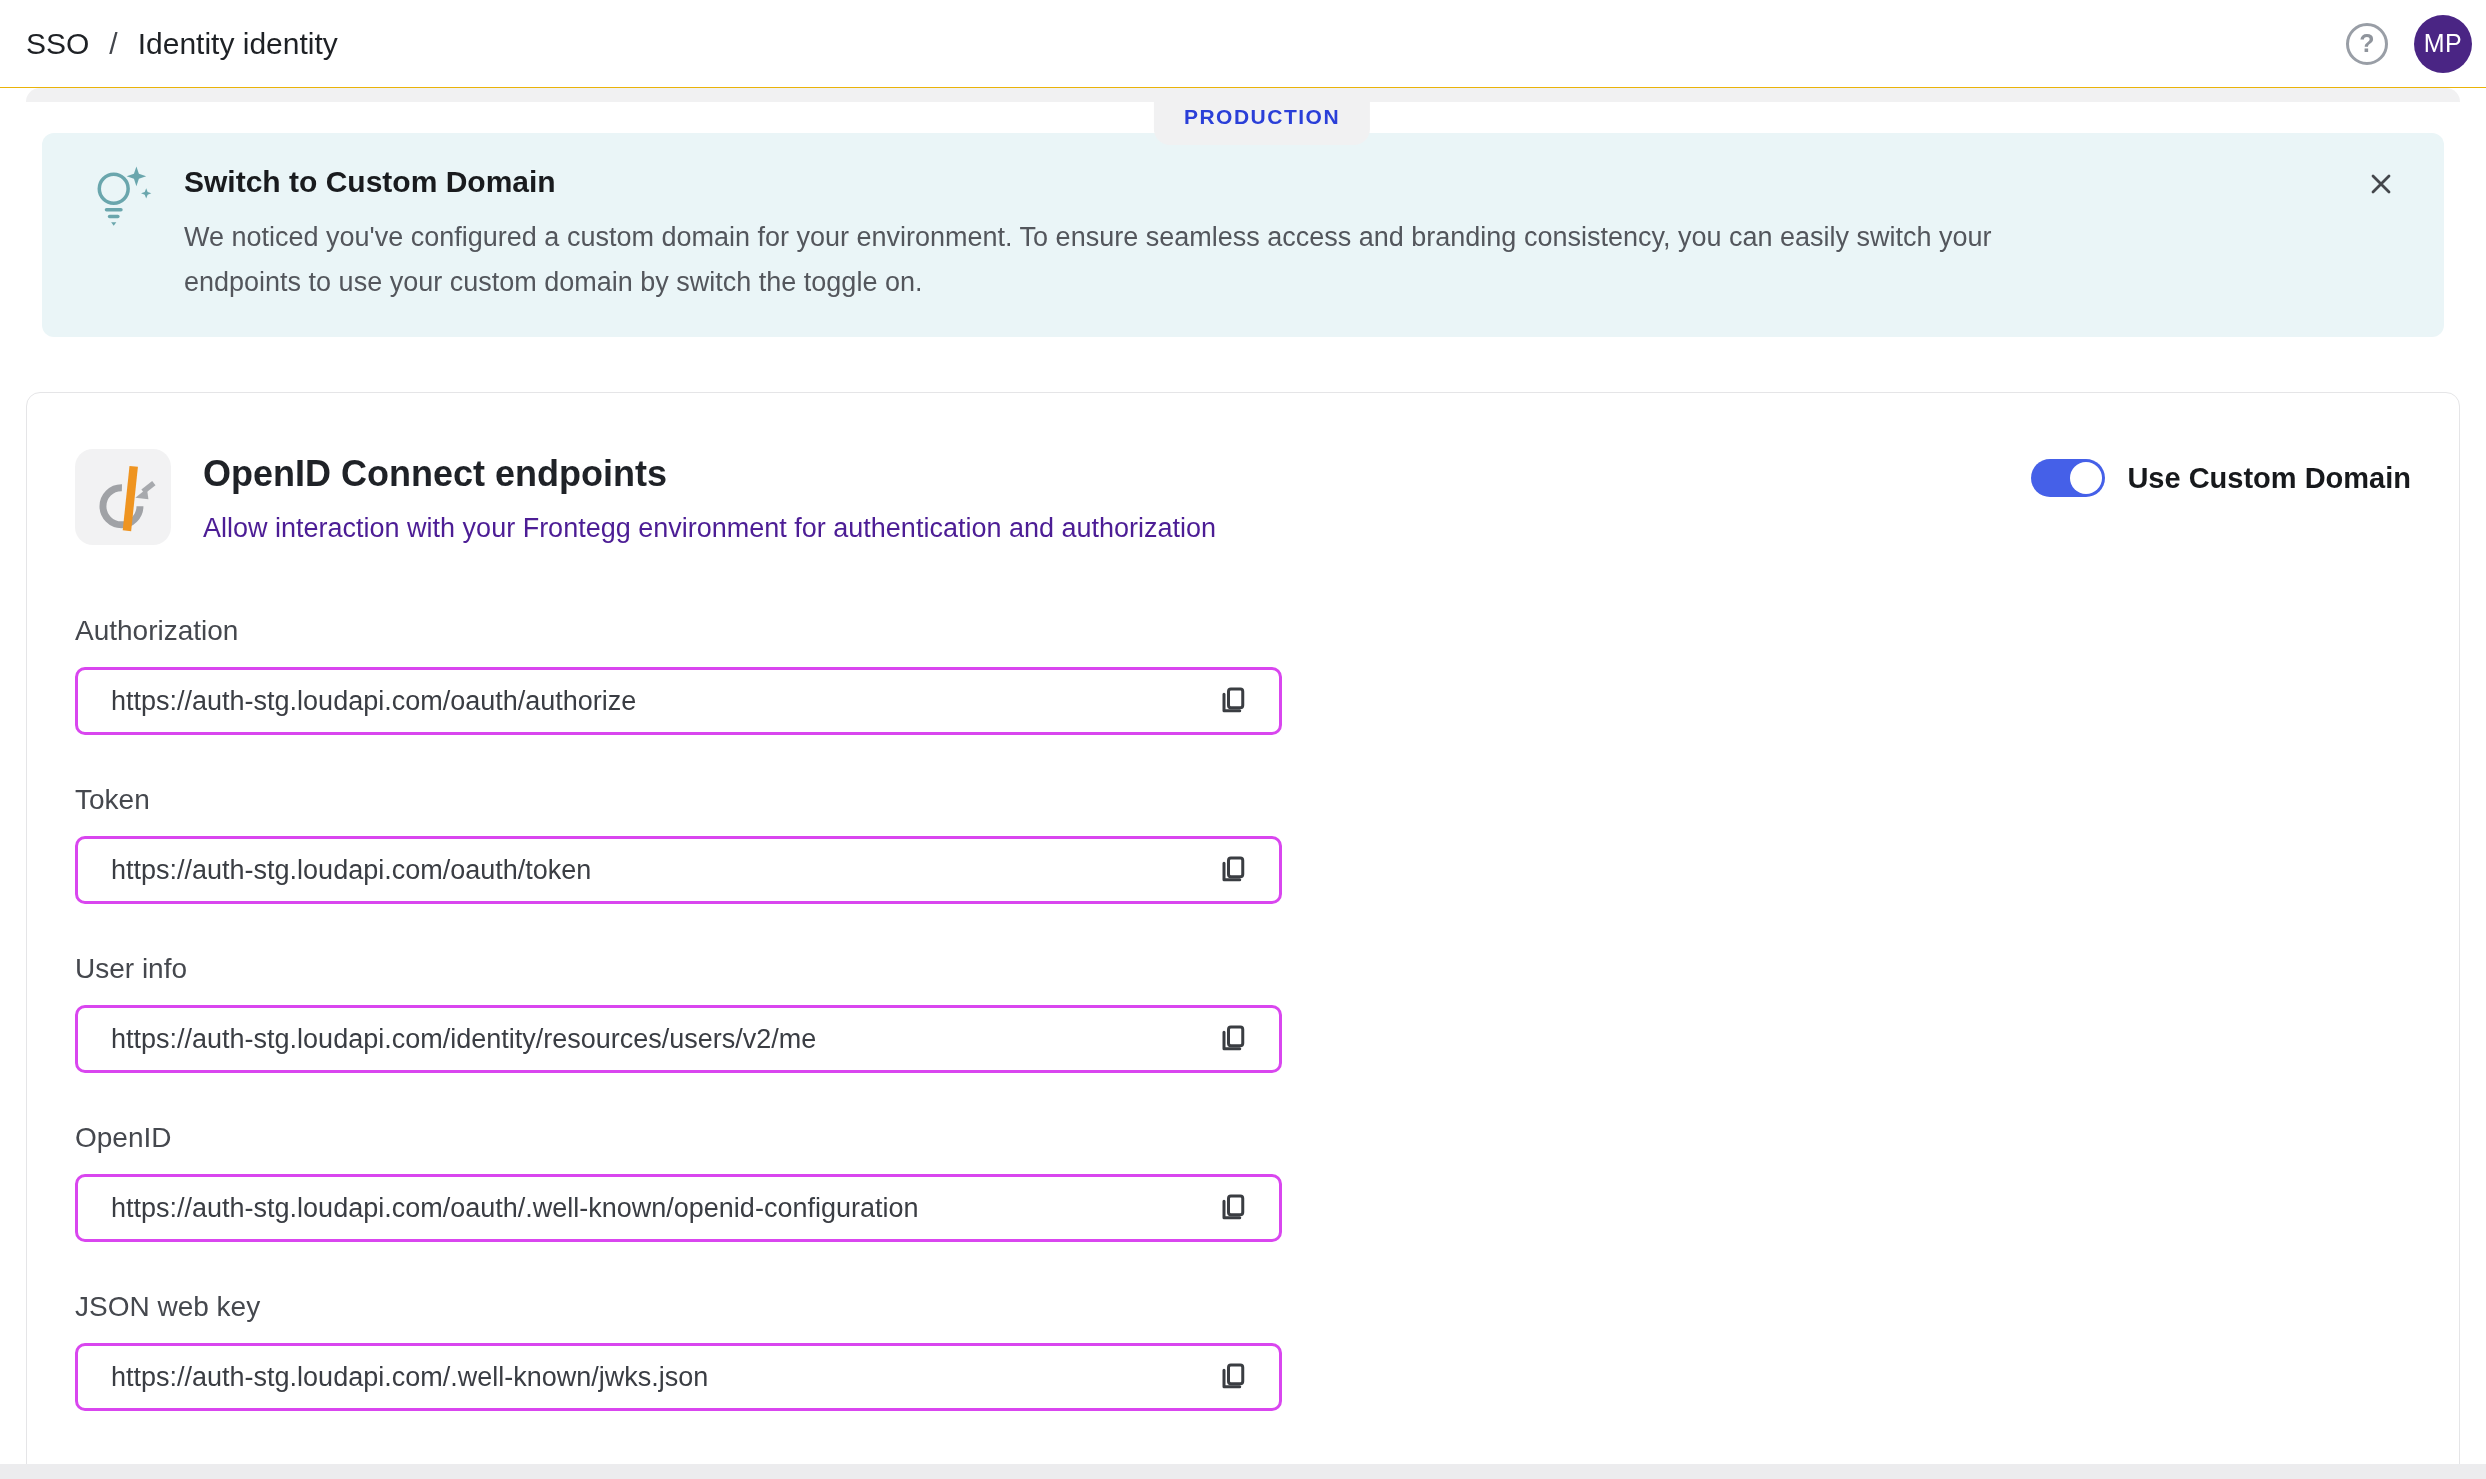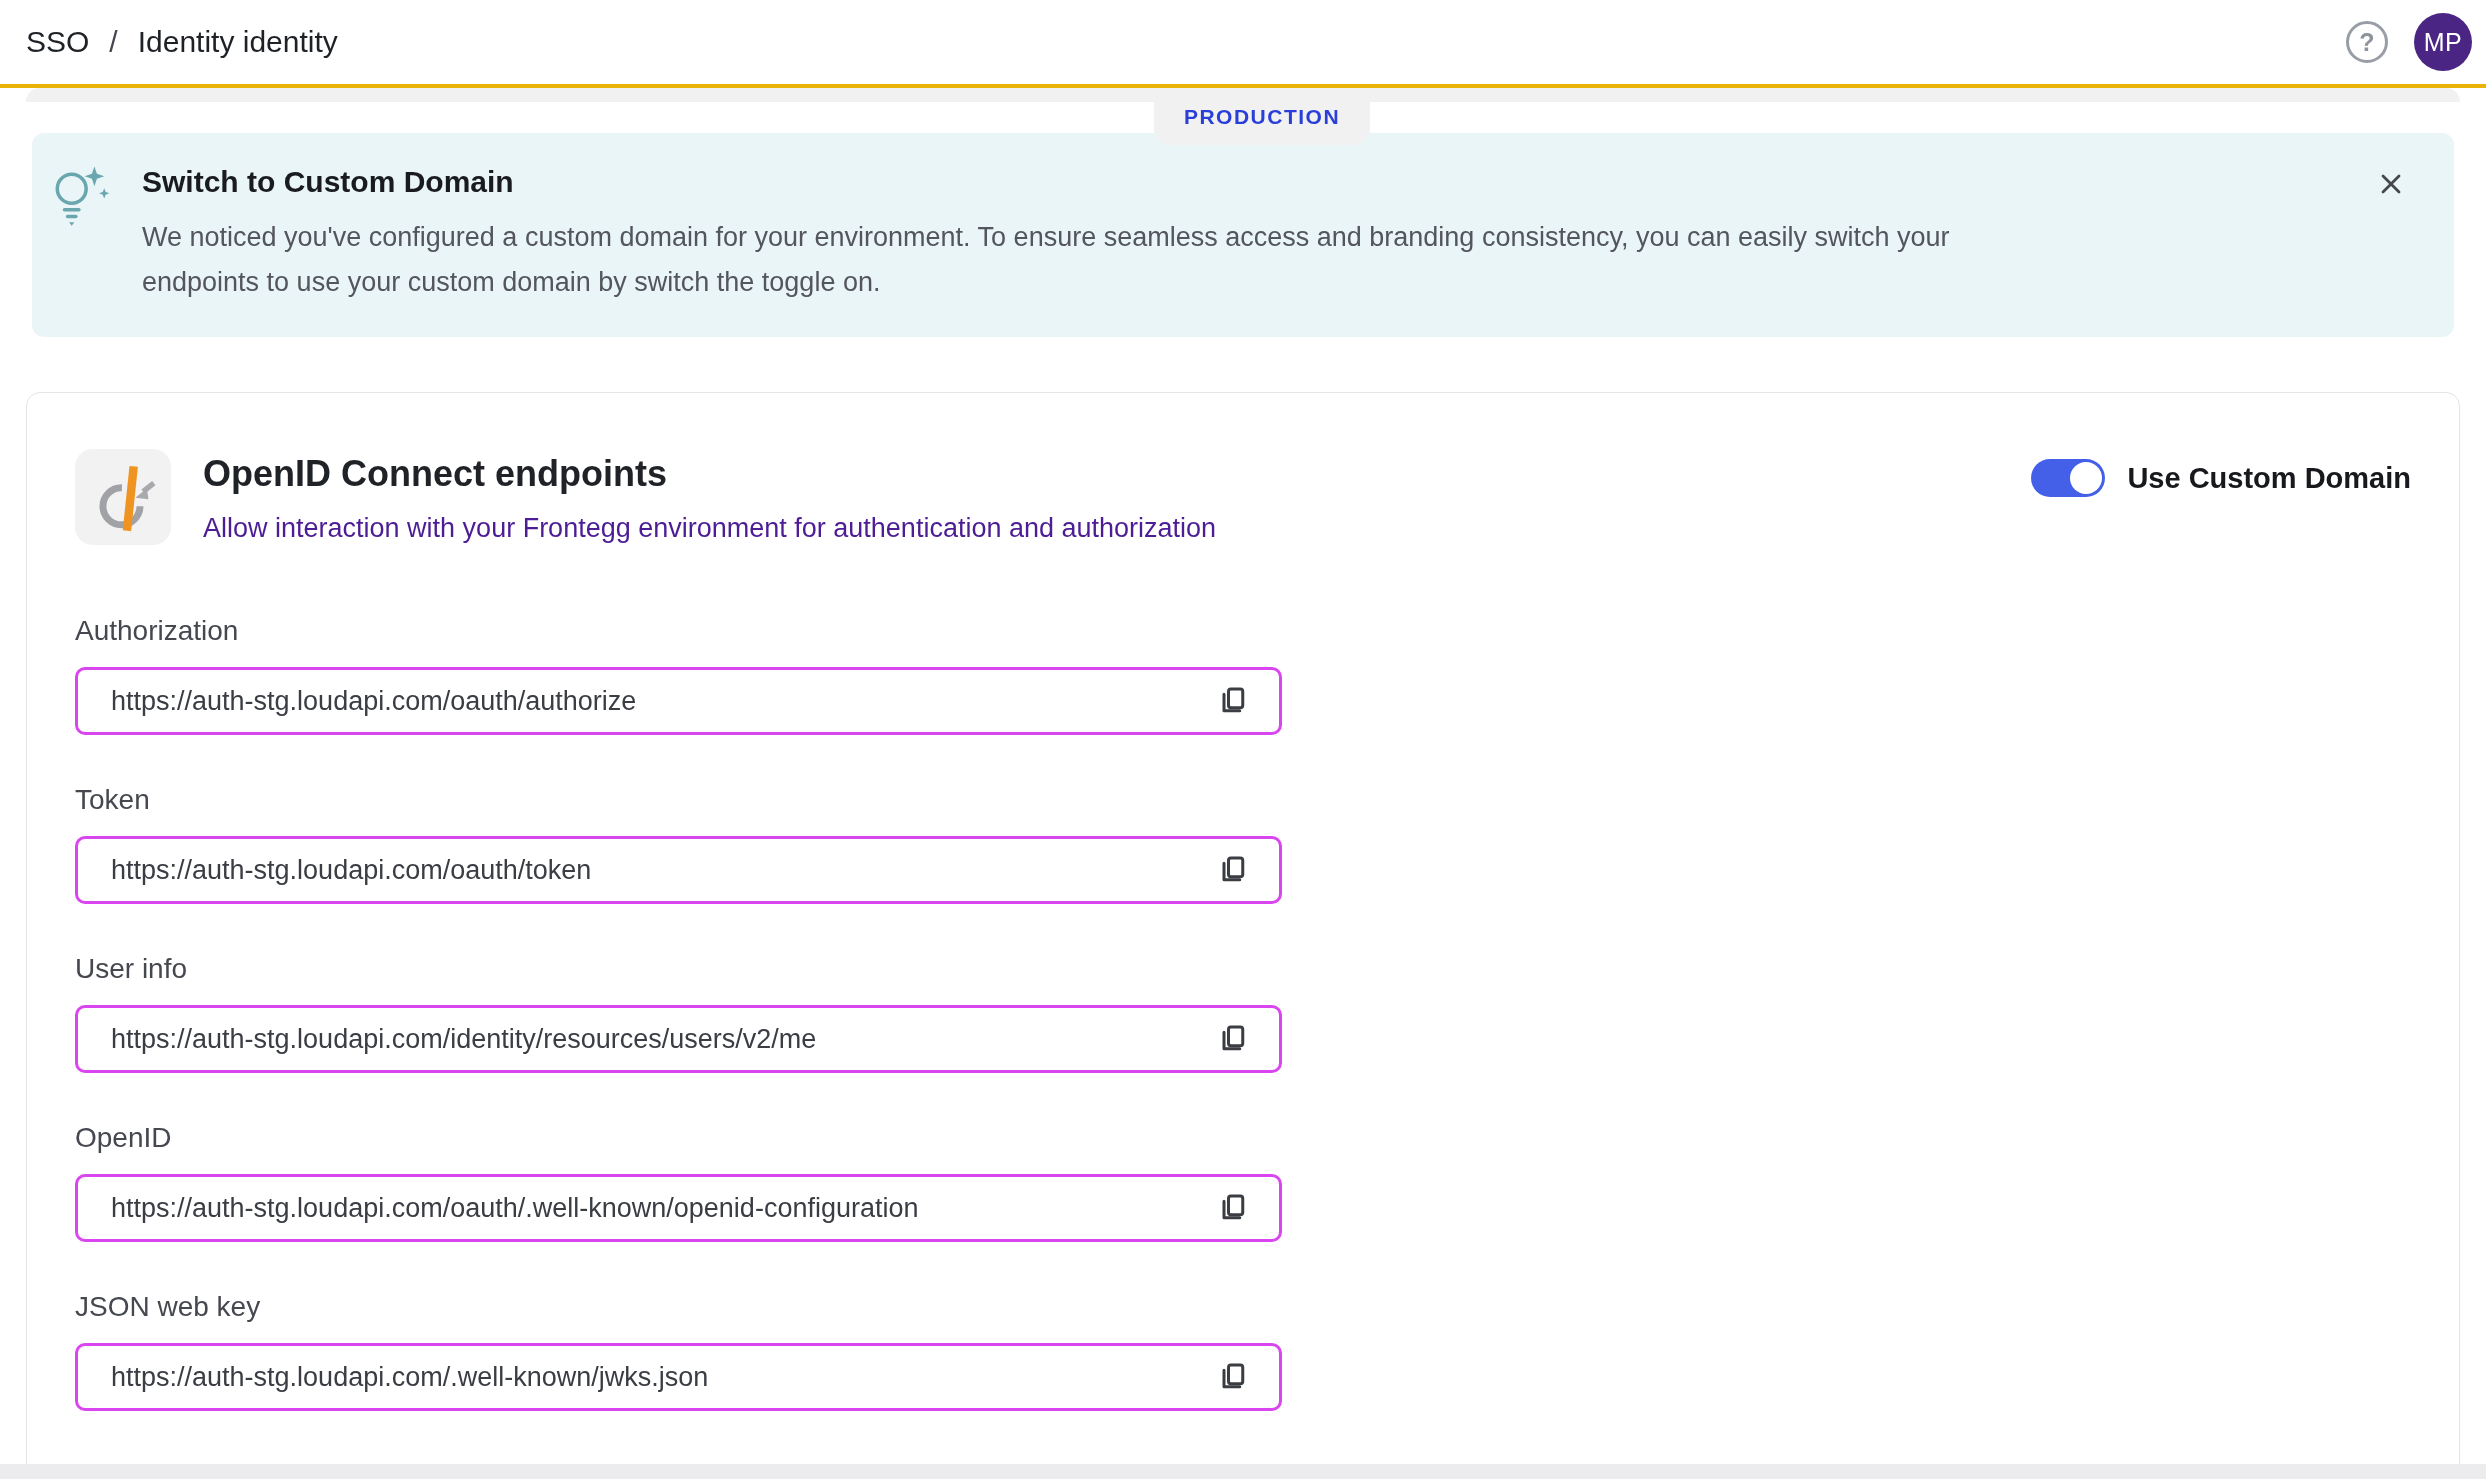--- a/index.html
+++ b/index.html
@@ -8,21 +8,21 @@
     font-family:"Liberation Sans", sans-serif;
     background:#ffffff;
     overflow:hidden;
     position:relative;
     color:#1f2226;
   }
   
   .topbar{
     height:88px; display:flex; align-items:center;
     padding:0 14px 0 26px; background:#fff;
-    border-bottom:4px solid #eab308;
+    border-bottom:1px solid #eab308;
   }
   .breadcrumb{ display:flex; align-items:center; gap:20px; font-size:30px; color:#1e2125; }
   .crumb-section{ font-weight:500; }
   .crumb-sep{ color:#43464c; }
   .crumb-page{ font-weight:400; }
   .topbar-right{ margin-left:auto; display:flex; align-items:center; gap:26px; }
   .help-btn{
     width:42px; height:42px; border-radius:50%;
     border:3px solid #999ea6; background:none; color:#8f949c;
     font-size:25px; font-weight:700; line-height:1;
@@ -44,22 +44,22 @@
   .env-badge{
     position:absolute; top:0; left:1262px; transform:translateX(-50%);
     height:57px; padding:14px 30px; background:#f1f1f2;
     border-radius:0 0 16px 16px;
     display:flex; align-items:center;
     font-size:21px; font-weight:700; letter-spacing:1.5px; color:#2a3fd8;
     z-index:2;
   }
   
   .banner{
-    margin:31px 32px 0; background:#eaf5f7; border-radius:12px;
-    padding:26px 120px 32px 16px;
+    margin:31px 42px 0; background:#eaf5f7; border-radius:12px;
+    padding:26px 120px 32px 48px;
     display:flex; gap:22px; position:relative;
   }
   .banner-icon-wrap{ width:72px; flex:0 0 72px; padding-top:6px; }
   .banner-title{ font-size:30px; font-weight:700; color:#191b1e; margin:6px 0 16px; }
   .banner-text{ font-size:27px; color:#53565c; line-height:45px; }
   .banner-close{
     position:absolute; right:42px; top:30px;
     background:none; border:none; cursor:pointer; padding:6px;
   }
   

